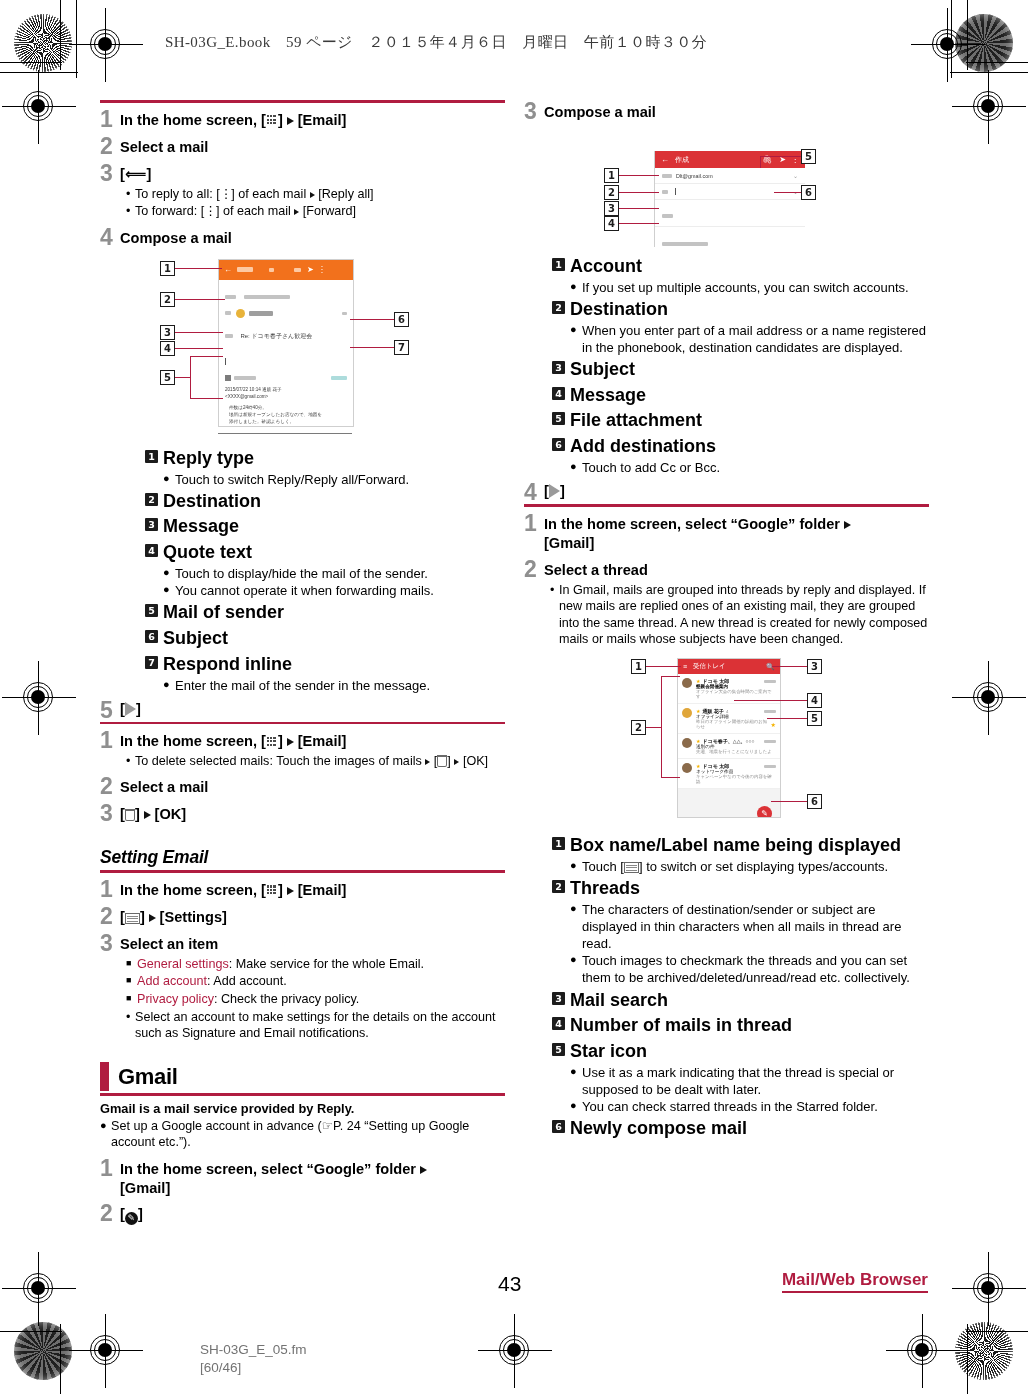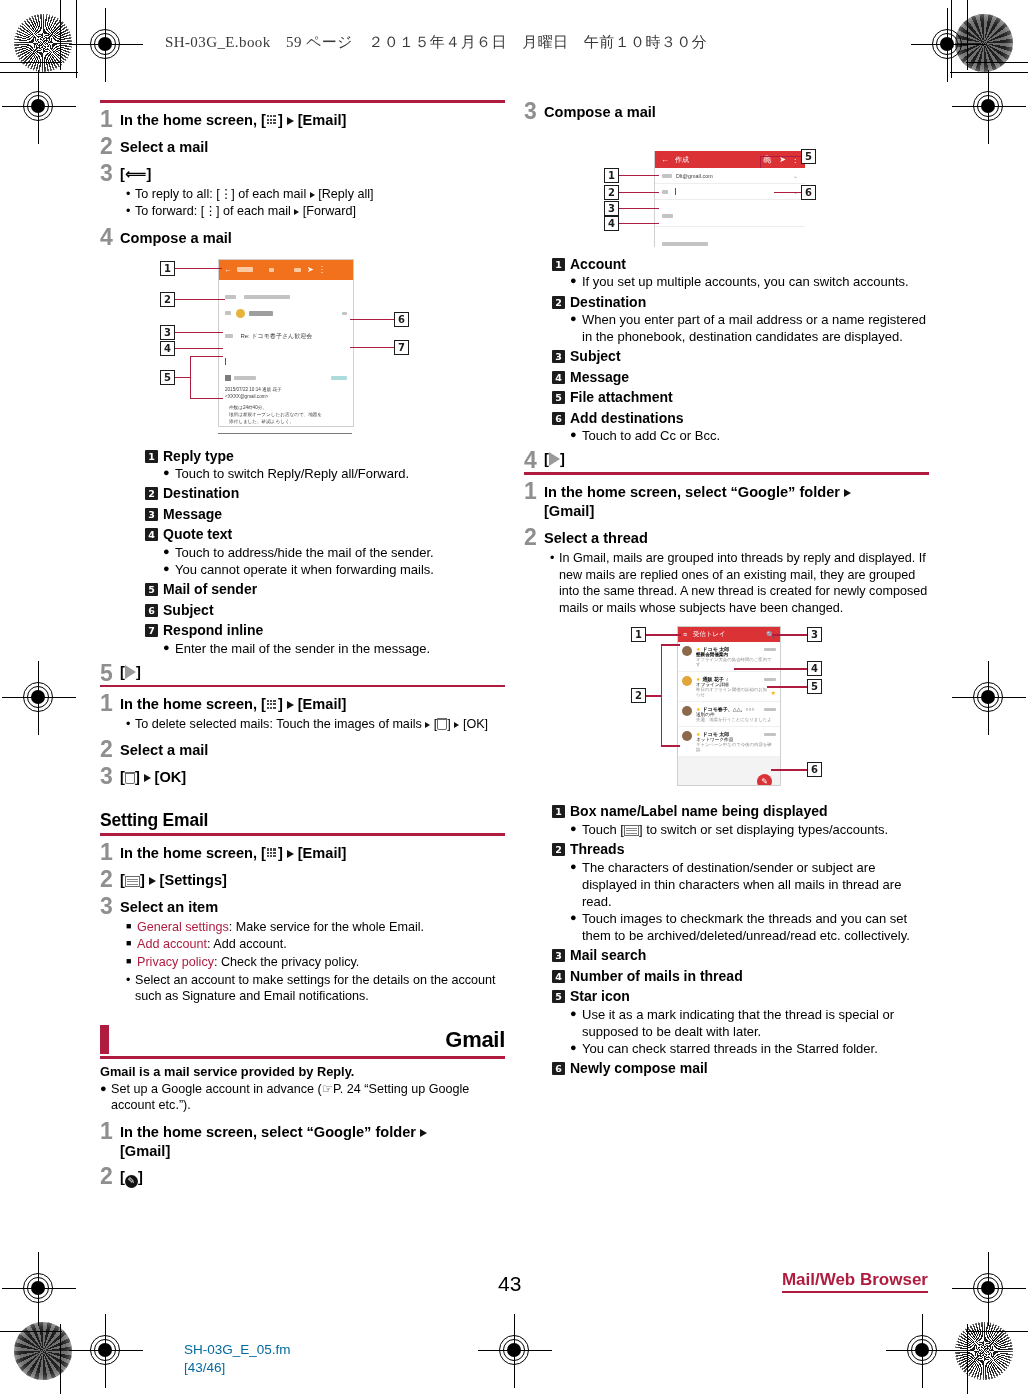--- a/index.html
+++ b/index.html
@@ -45,21 +45,21 @@
   .col.left{left:100px;}
   .col.right{left:524px;}
 
   
   .h2{
     font-size:17.5px;font-weight:bold;letter-spacing:-.2px;
     margin:0 0 2px 0;line-height:1.22;
   }
   .rule{height:2.6px;background:#b01c40;margin-bottom:5px;}
 
-  .h1box{display:flex;align-items:stretch;margin-top:2px;justify-content:space-between;}
+  .h1box{display:flex;align-items:stretch;margin-top:2px;}
   .h1bar{width:9px;background:#b01c40;margin-right:9px;}
   .h1txt{font-size:22px;font-weight:bold;line-height:1.32;letter-spacing:-.3px;}
   .rule-thick{height:2.6px;background:#b01c40;margin-bottom:4px;}
 
   
   .step{display:flex;align-items:flex-start;margin-top:4px;}
   .stepnum{
     font-size:23px;font-weight:bold;color:#8f8f8f;
     line-height:1;width:20px;flex:0 0 20px;margin-top:0px;letter-spacing:-1px;
   }
@@ -72,21 +72,21 @@
 
   
   .clist{margin:6px 0 0 50px;}
   .cl{display:flex;align-items:flex-start;margin-top:2px;}
   .cnum{
     flex:0 0 13px;height:13px;background:#1c1c1c;color:#fff;
     font-size:9.5px;font-weight:bold;line-height:13px;text-align:center;
     margin-top:3px;margin-right:5px;border-radius:1px;
     font-family:"DejaVu Sans",sans-serif;
   }
-  .cltxt{font-size:14px;font-weight:bold;line-height:1.32;}
+  .cltxt{font-size:18px;font-weight:bold;line-height:1.32;}
   .cbul{display:flex;margin:0 0 0 18px;font-size:13px;line-height:1.32;}
   .cbul .bd{flex:0 0 12px;font-size:11px;}
 
   
   .ic{display:inline-block;vertical-align:-2px;}
   .ic-grid{width:12px;height:12px;}
   .ic-grid i{display:block;width:2.2px;height:2.2px;background:#4a4a4a;float:left;margin:.6px;}
   .ic-menu{width:15px;height:11px;border:1px solid #6a6a6a;box-sizing:border-box;padding:1px;}
   .ic-menu i{display:block;height:1px;background:#8a8a8a;margin:1.3px 0;}
   .ic-trash{width:10px;height:12px;border:1px solid #6a6a6a;border-top:2px solid #6a6a6a;box-sizing:border-box;border-radius:0 0 2px 2px;}
@@ -111,21 +111,21 @@
     box-sizing:border-box;
   }
 
   
   .pagenum{position:absolute;left:498px;top:1272px;font-size:21px;}
   .section-foot{
     position:absolute;right:100px;top:1270px;
     font-size:17px;font-weight:bold;color:#b01c40;
     border-bottom:2px solid #b01c40;padding-bottom:1px;
   }
-  .fm{position:absolute;left:184px;top:1341px;font-size:13.5px;line-height:1.35;color:#0369a1;}
+  .fm{position:absolute;left:200px;top:1341px;font-size:13.5px;line-height:1.35;color:#737373;}
 </style>
 </head>
 <body>
 
 <div class="starburst" style="left:14px;top:14px;"></div>
 <div class="starburst b" style="left:955px;top:14px;"></div>
 <div class="starburst b" style="left:14px;top:1322px;"></div>
 <div class="starburst" style="left:955px;top:1322px;"></div>
 
 <div class="cornerline" style="left:0;top:62px;width:62px;height:1px;"></div>
@@ -335,21 +335,21 @@
         <div class="cnum">3</div>
         <div class="cltxt">Message</div>
       </div>
 
     <div class="cl">
         <div class="cnum">4</div>
         <div class="cltxt">Quote text</div>
       </div>
     <div class="cbul">
         <span class="bd">●</span>
-        <span>Touch to address/hide the mail of the sender.</span>
+        <span>Touch to display/hide the mail of the sender.</span>
       </div>
     <div class="cbul">
         <span class="bd">●</span>
         <span>You cannot operate it when forwarding mails.</span>
       </div>
 
     <div class="cl">
         <div class="cnum">5</div>
         <div class="cltxt">Mail of sender</div>
       </div>
@@ -386,21 +386,21 @@
 
   <div class="step" style="margin-top:5px;">
     <div class="stepnum">2</div>
     <div class="steptxt">Select a mail</div>
   </div>
   <div class="step">
     <div class="stepnum">3</div>
     <div class="steptxt">[<span class="ic ic-trash"></span>] <span class="arrowr"></span> [OK]</div>
   </div>
 
-  <div class="h2" style="margin-top:22px;">Setting Email</div>
+  <div class="h2" style="margin-top:22px;font-style:italic;">Setting Email</div>
   <div class="rule"></div>
 
   <div class="step">
     <div class="stepnum">1</div>
     <div class="steptxt">In the home screen, [<span class="ic ic-grid"><i></i><i></i><i></i><i></i><i></i><i></i><i></i><i></i><i></i></span>] <span class="arrowr"></span> [Email]</div>
   </div>
   <div class="step">
     <div class="stepnum">2</div>
     <div class="steptxt">[<span class="ic ic-menu"><i></i><i></i><i></i></span>] <span class="arrowr"></span> [Settings]</div>
   </div>
@@ -699,14 +699,14 @@
         <div class="cnum">6</div>
         <div class="cltxt">Newly compose mail</div>
       </div>
   </div>
 </div>
 
 <div class="pagenum">43</div>
 <div class="section-foot">Mail/Web Browser</div>
 <div class="fm">
   <div>SH-03G_E_05.fm</div>
-  <div>[43/46]</div>
+  <div>[60/46]</div>
 </div>
 
 </body></html>

